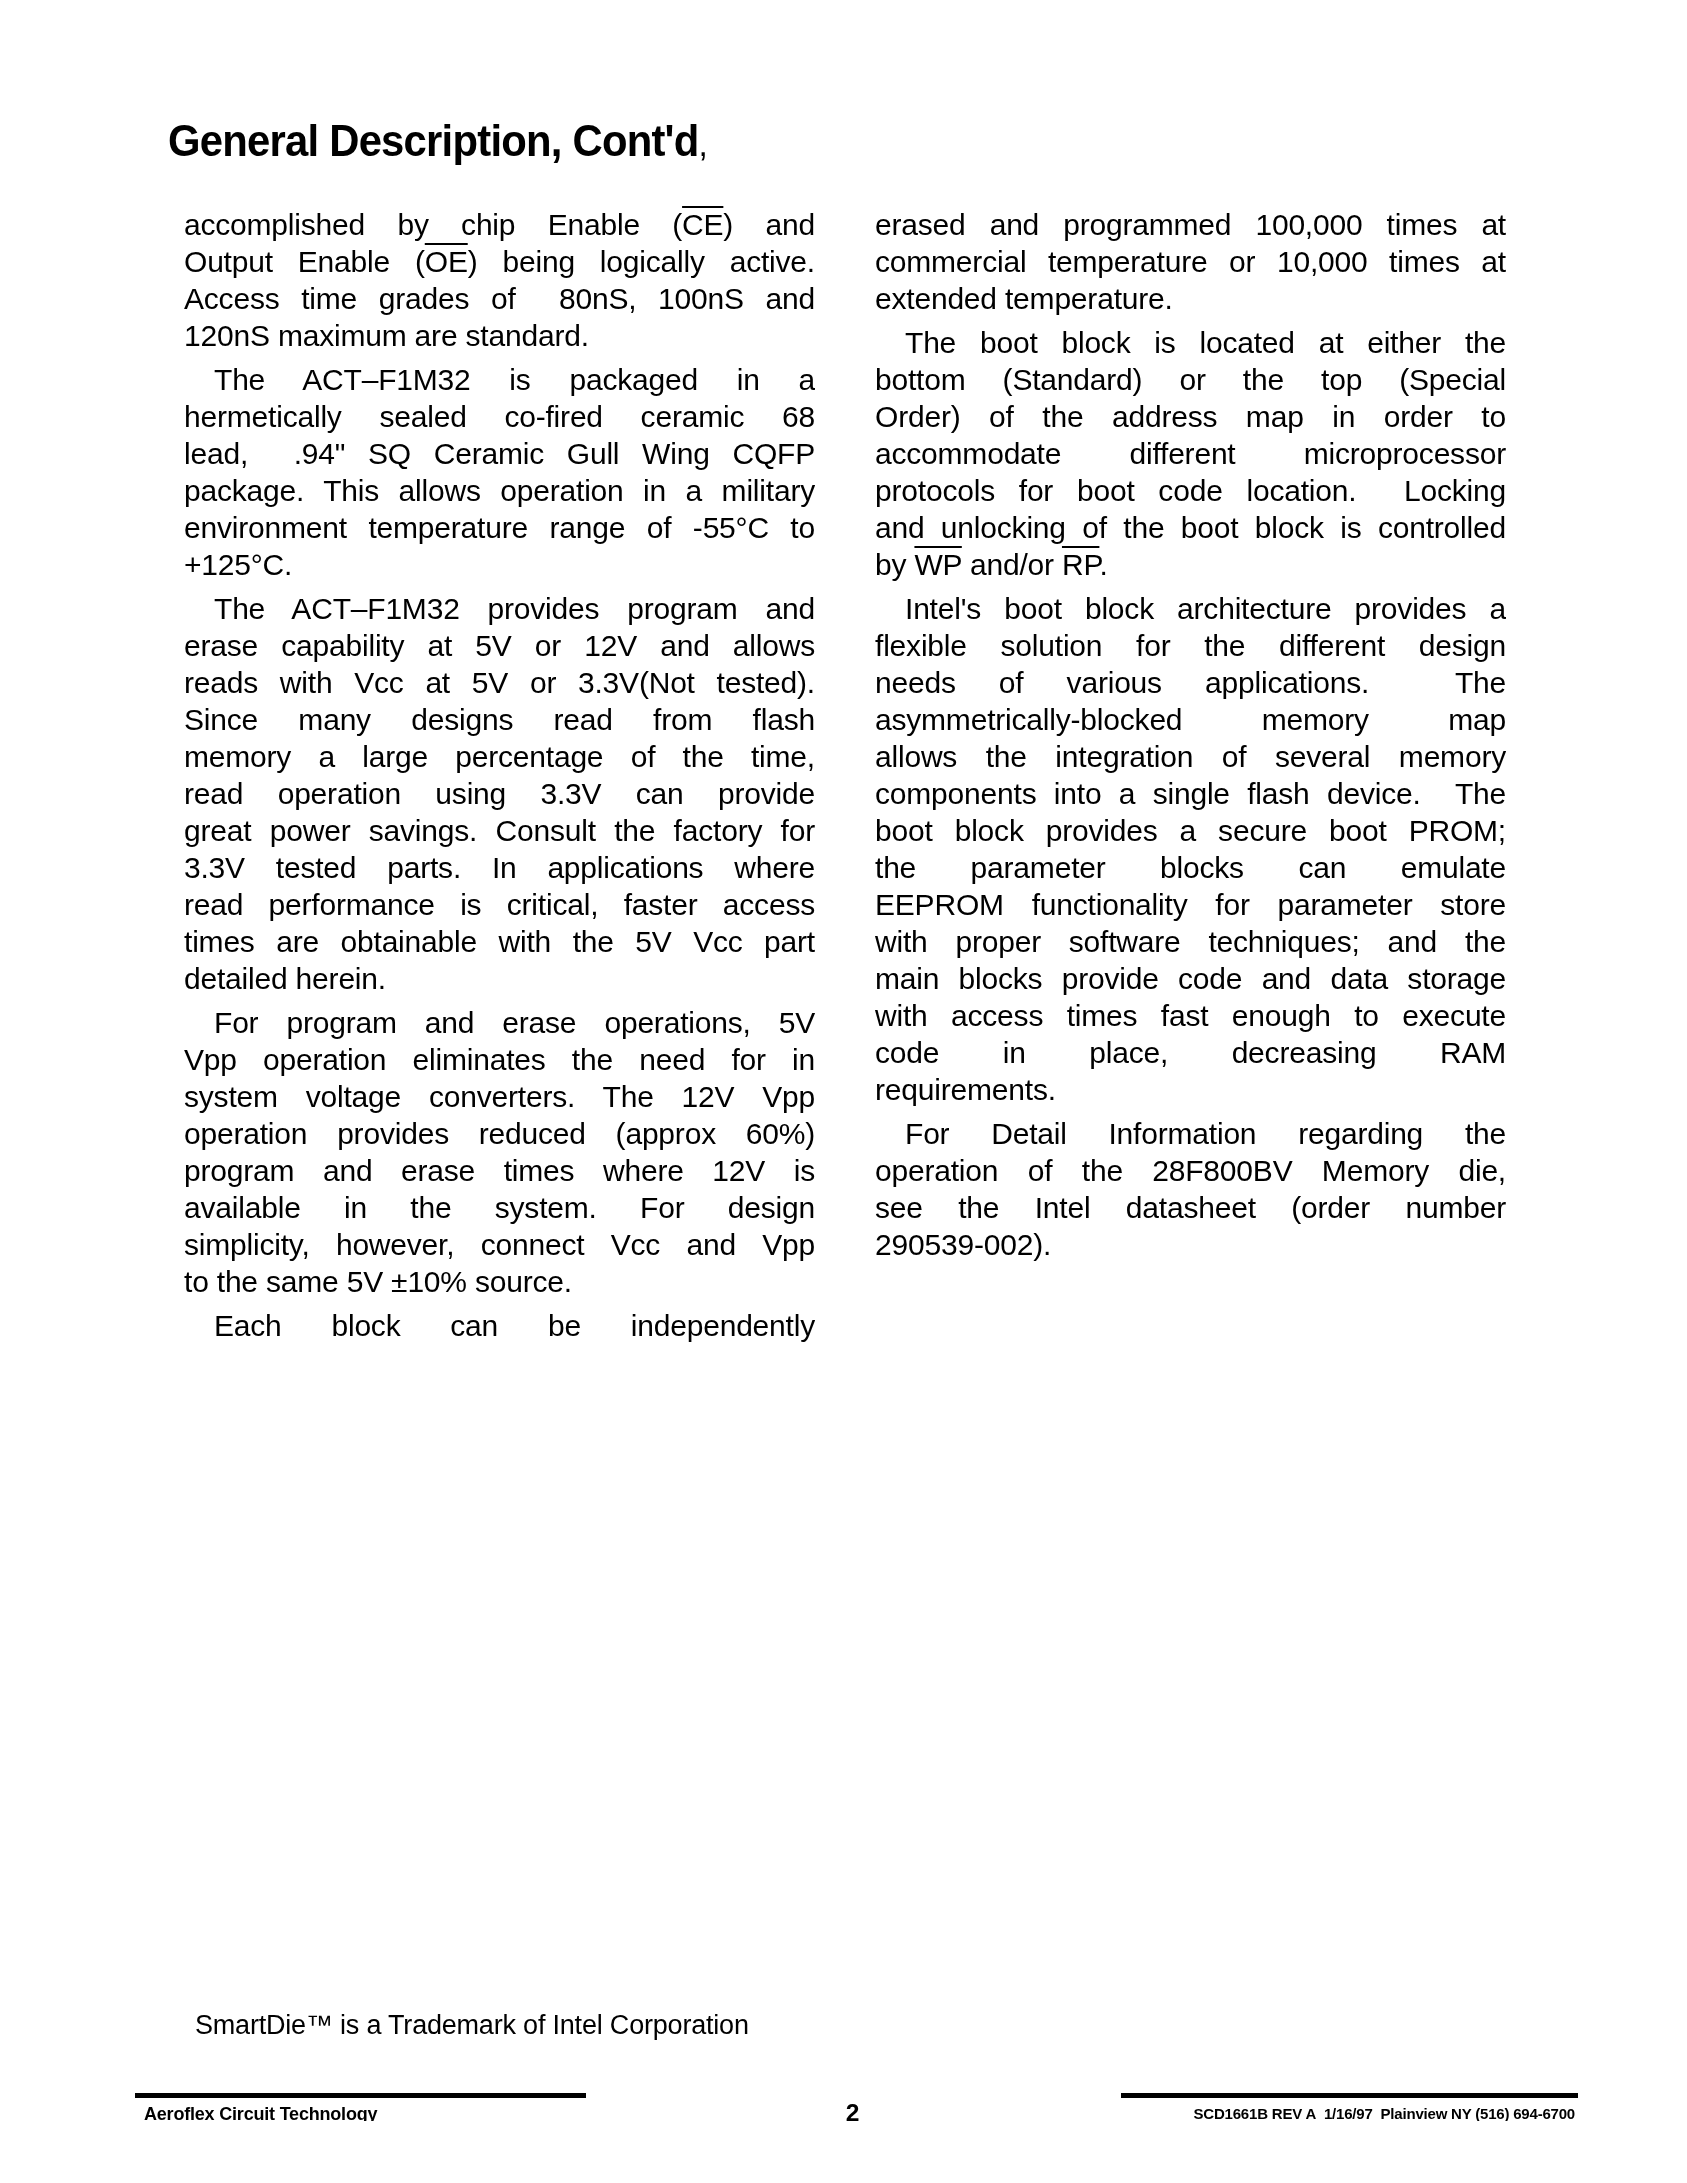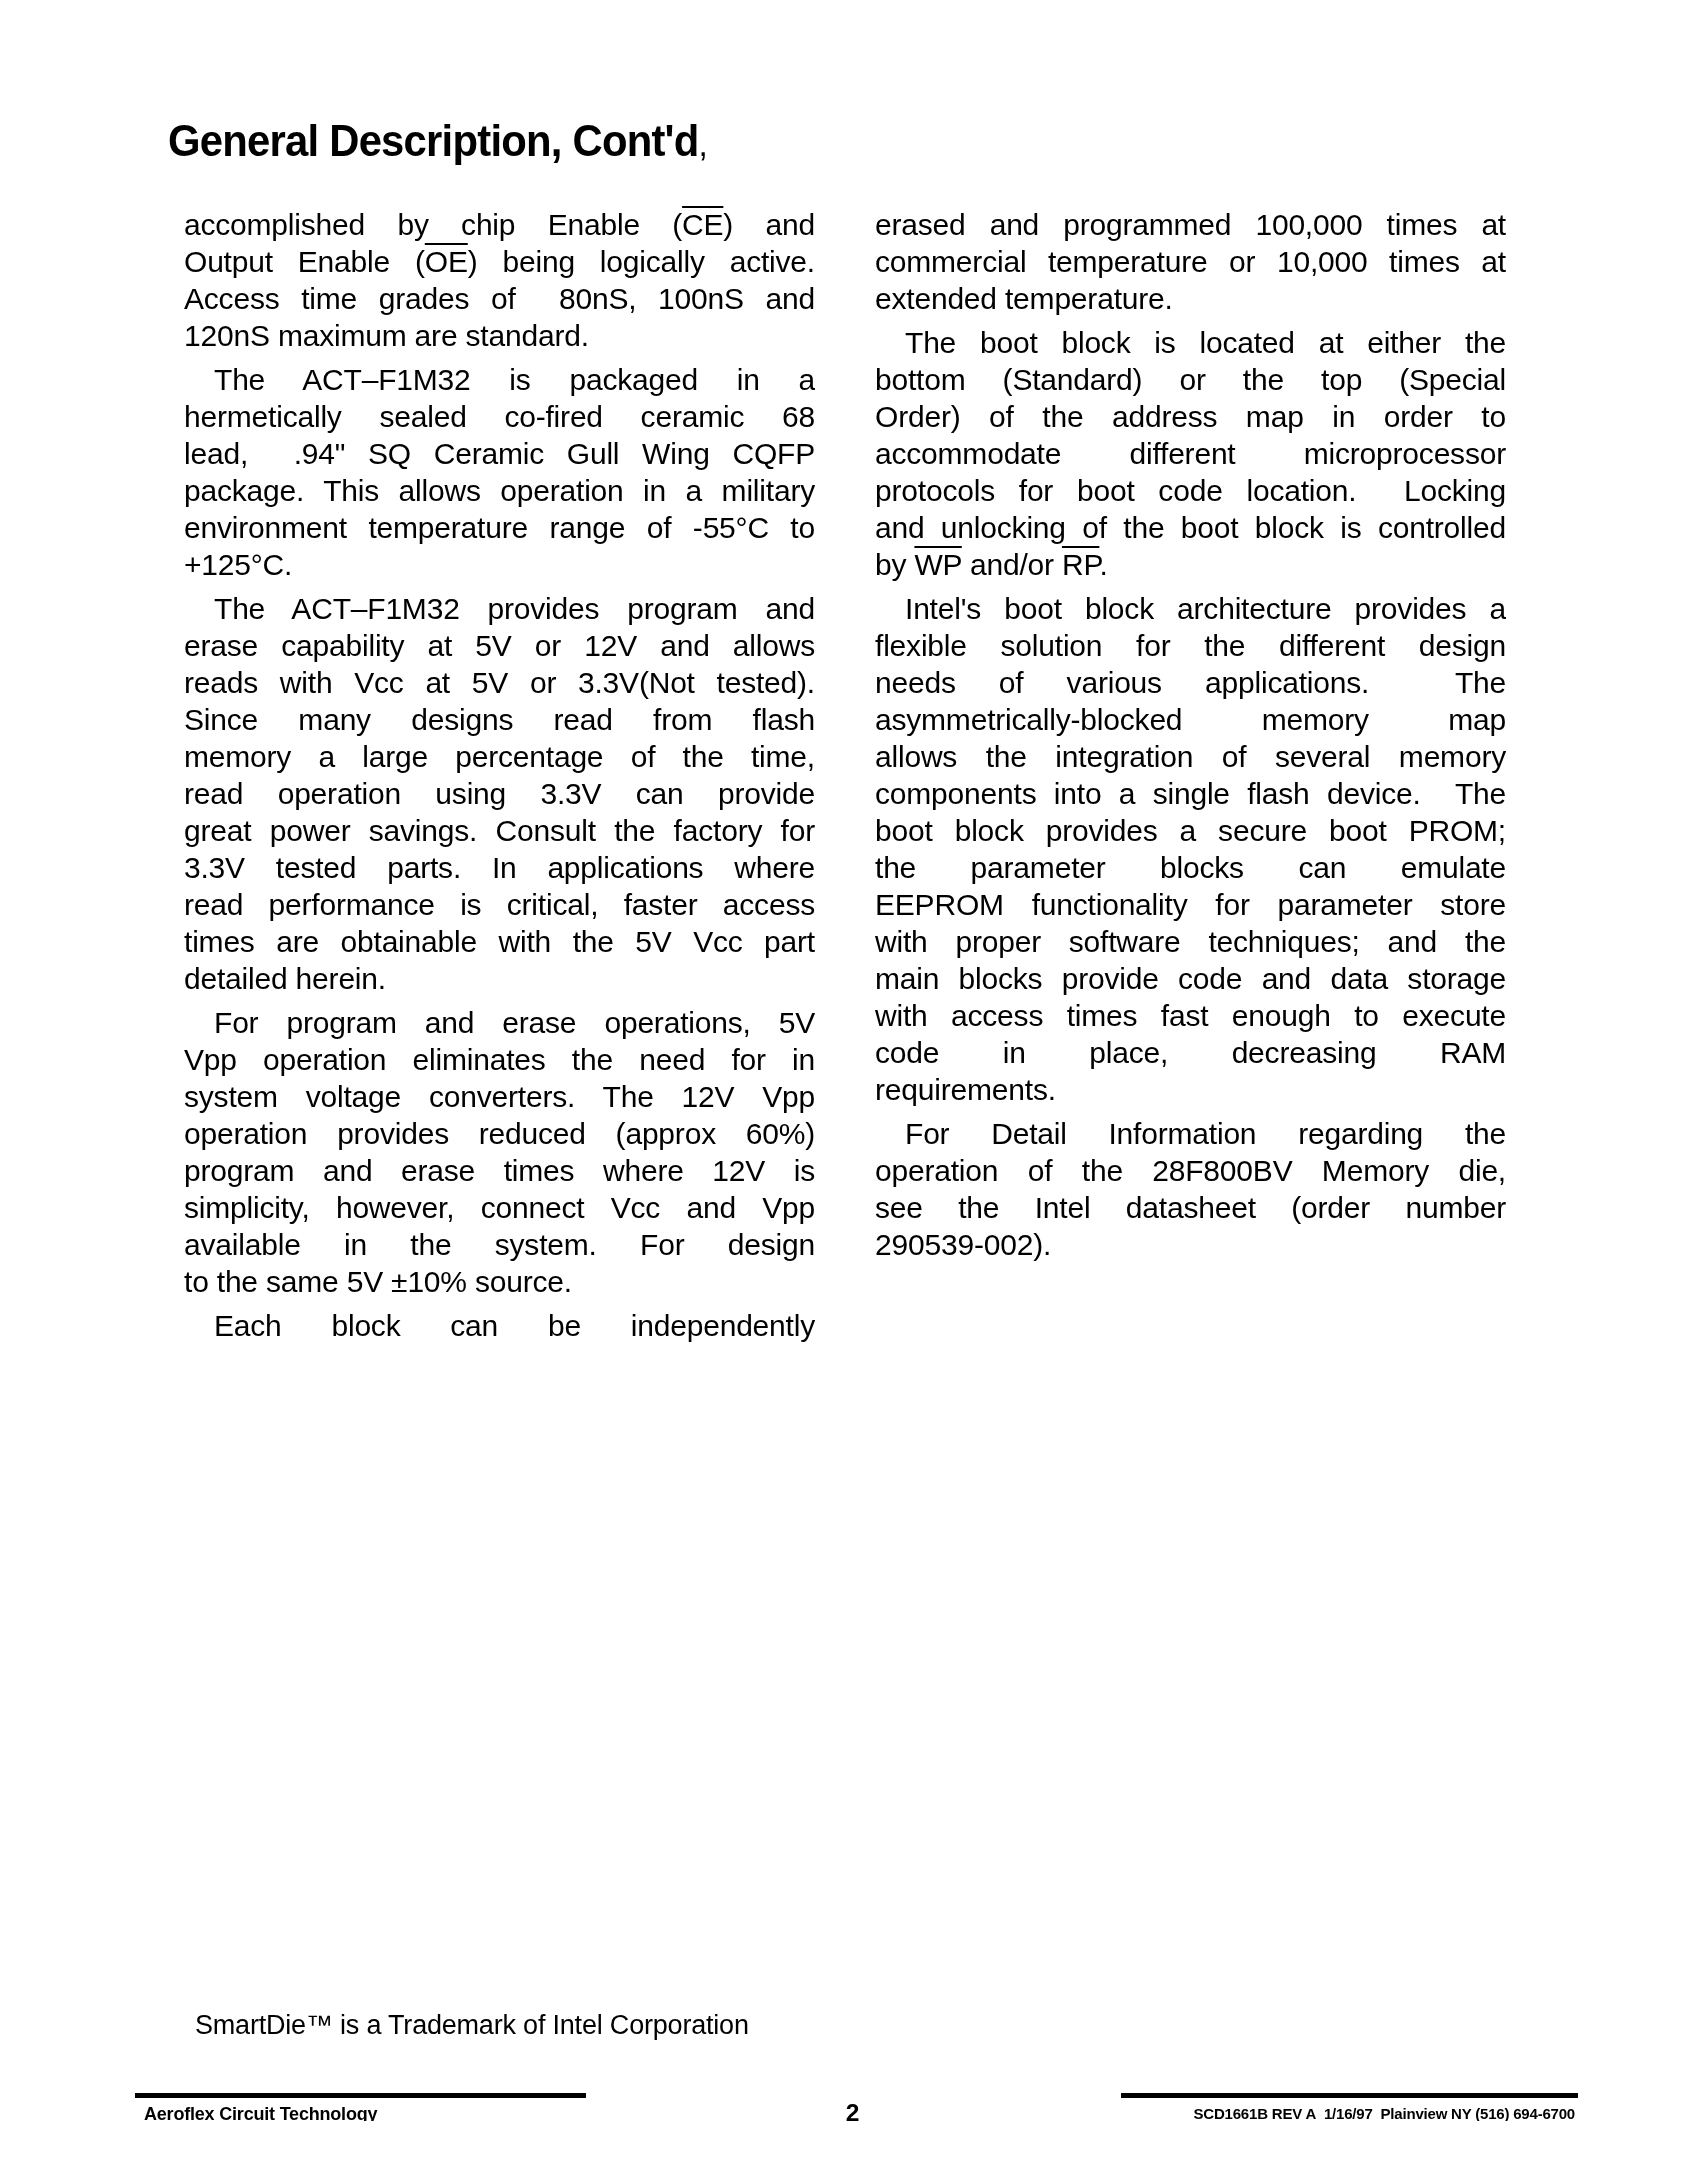--- a/index.html
+++ b/index.html
@@ -85,22 +85,22 @@
         <div class="line">read performance is critical, faster access</div>
         <div class="line">times are obtainable with the 5V Vcc part</div>
         <div class="line last">detailed herein.</div>
       </div>
       <div class="para indent">
         <div class="line">For program and erase operations, 5V</div>
         <div class="line">Vpp operation eliminates the need for in</div>
         <div class="line">system voltage converters. The 12V Vpp</div>
         <div class="line">operation provides reduced (approx 60%)</div>
         <div class="line">program and erase times where 12V is</div>
+        <div class="line">available in the system. For design</div>
         <div class="line">simplicity, however, connect Vcc and Vpp</div>
-        <div class="line">available in the system. For design</div>
         <div class="line last">to the same 5V ±10% source.</div>
       </div>
       <div class="para indent">
         <div class="line">Each block can be independently</div>
       </div>
     </div>
 
   <div class="col" id="col-right">
       <div class="para">
         <div class="line">erased and programmed 100,000 times at</div>

